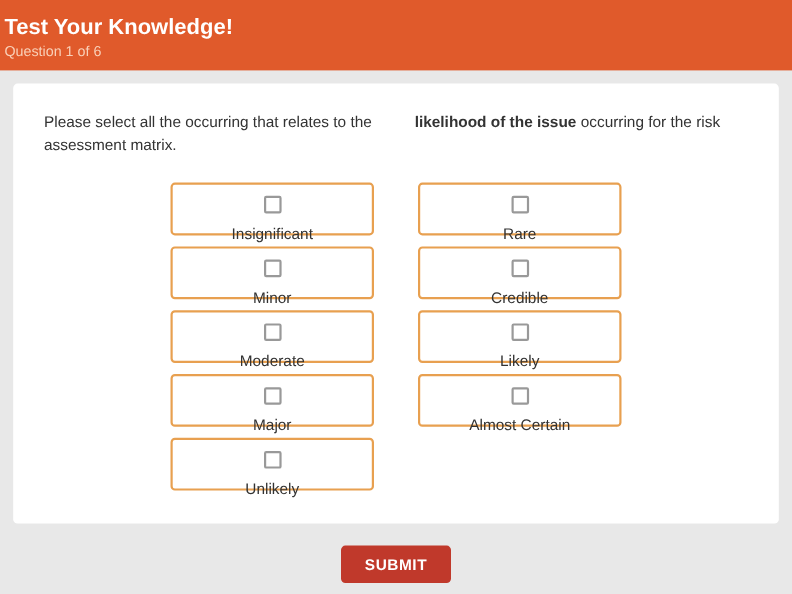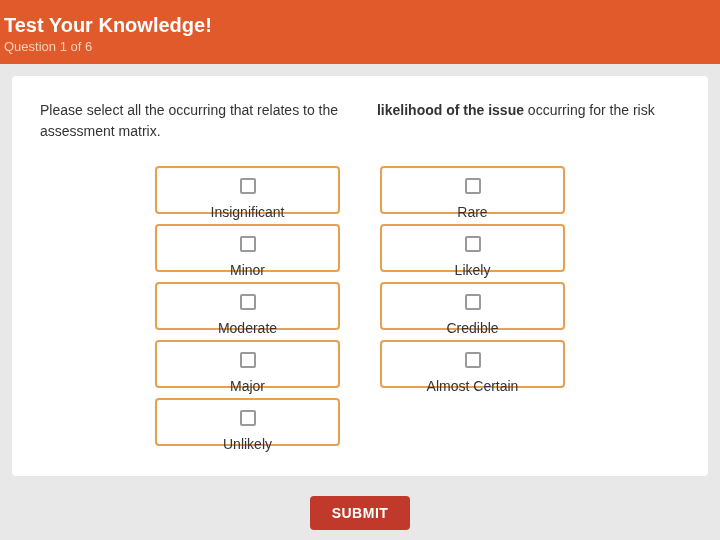--- a/index.html
+++ b/index.html
@@ -146,25 +146,25 @@
         </button>
       </div>
     <div class="options-column">
 
     <button class="option-btn">
           <span class="checkbox-icon"></span>
           <span>Rare</span>
         </button>
         <button class="option-btn">
           <span class="checkbox-icon"></span>
-          <span>Likely</span>
+          <span>Credible</span>
         </button>
         <button class="option-btn">
           <span class="checkbox-icon"></span>
-          <span>Credible</span>
+          <span>Likely</span>
         </button>
         <button class="option-btn">
           <span class="checkbox-icon"></span>
           <span>Almost Certain</span>
         </button>
       </div>
   </div>
 </div>
 
 <div class="footer-bar">

